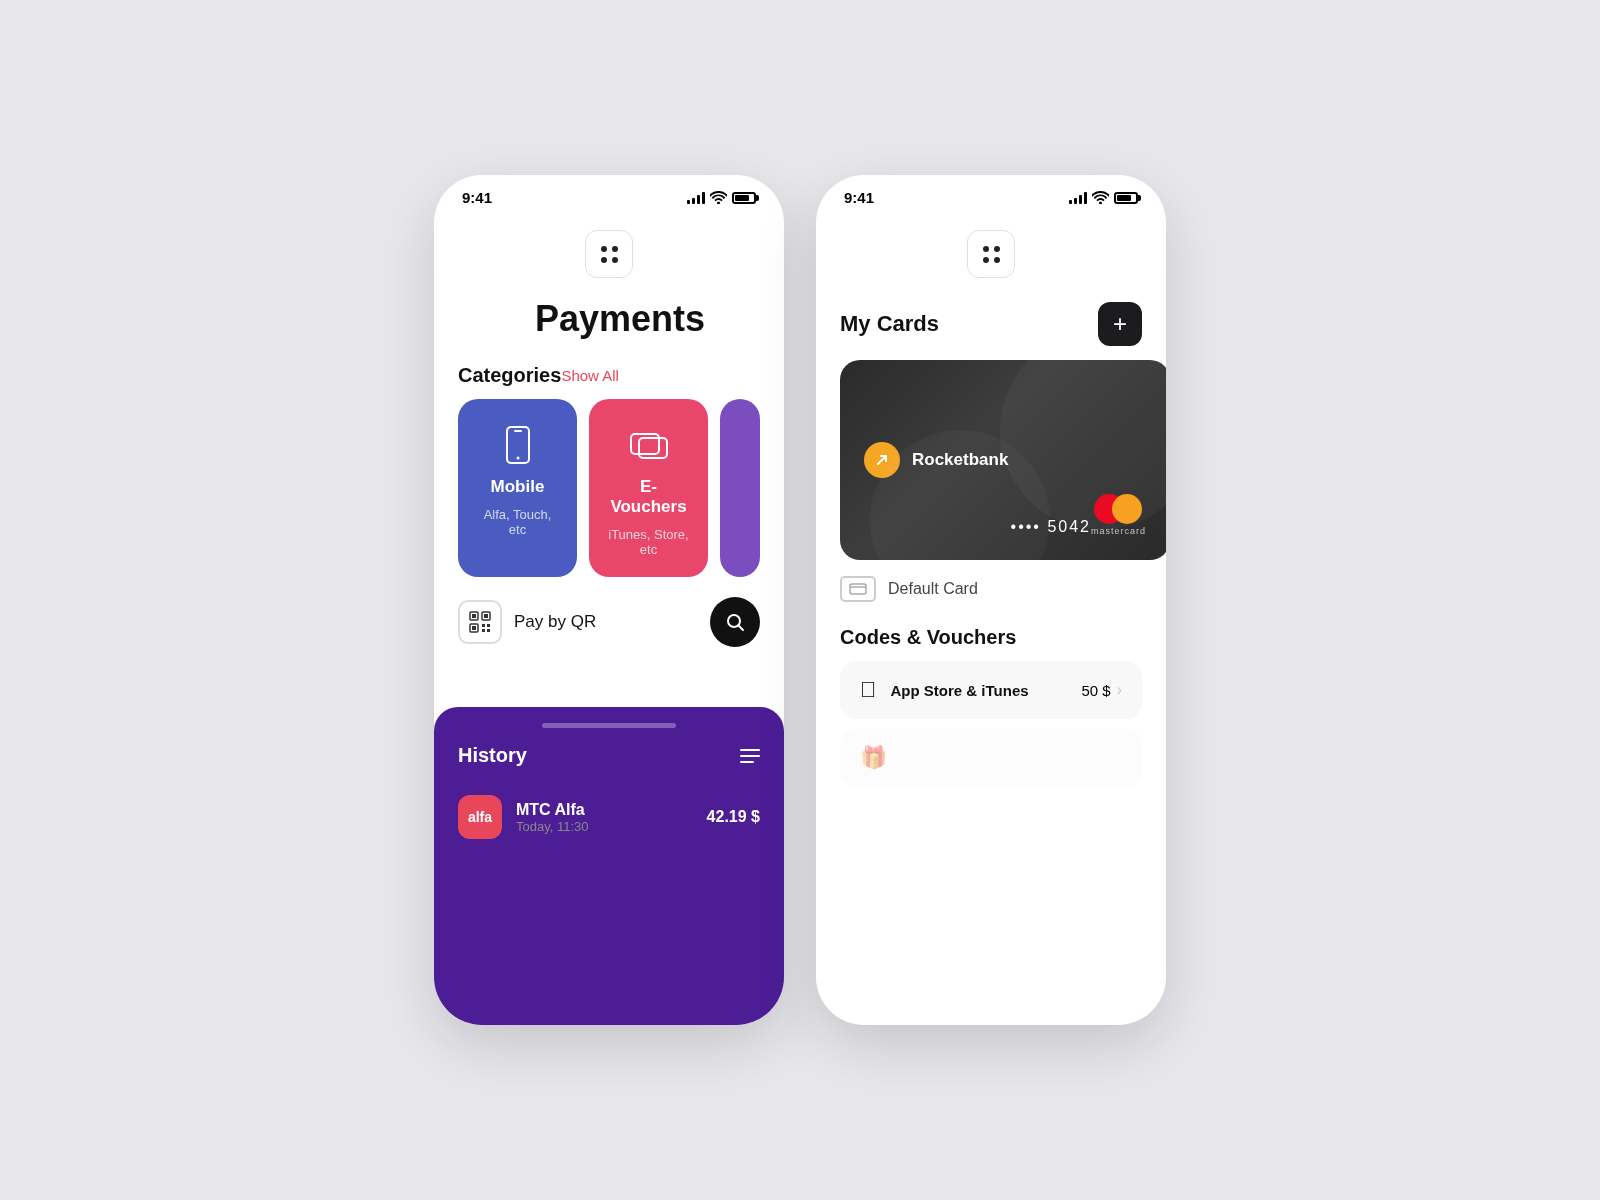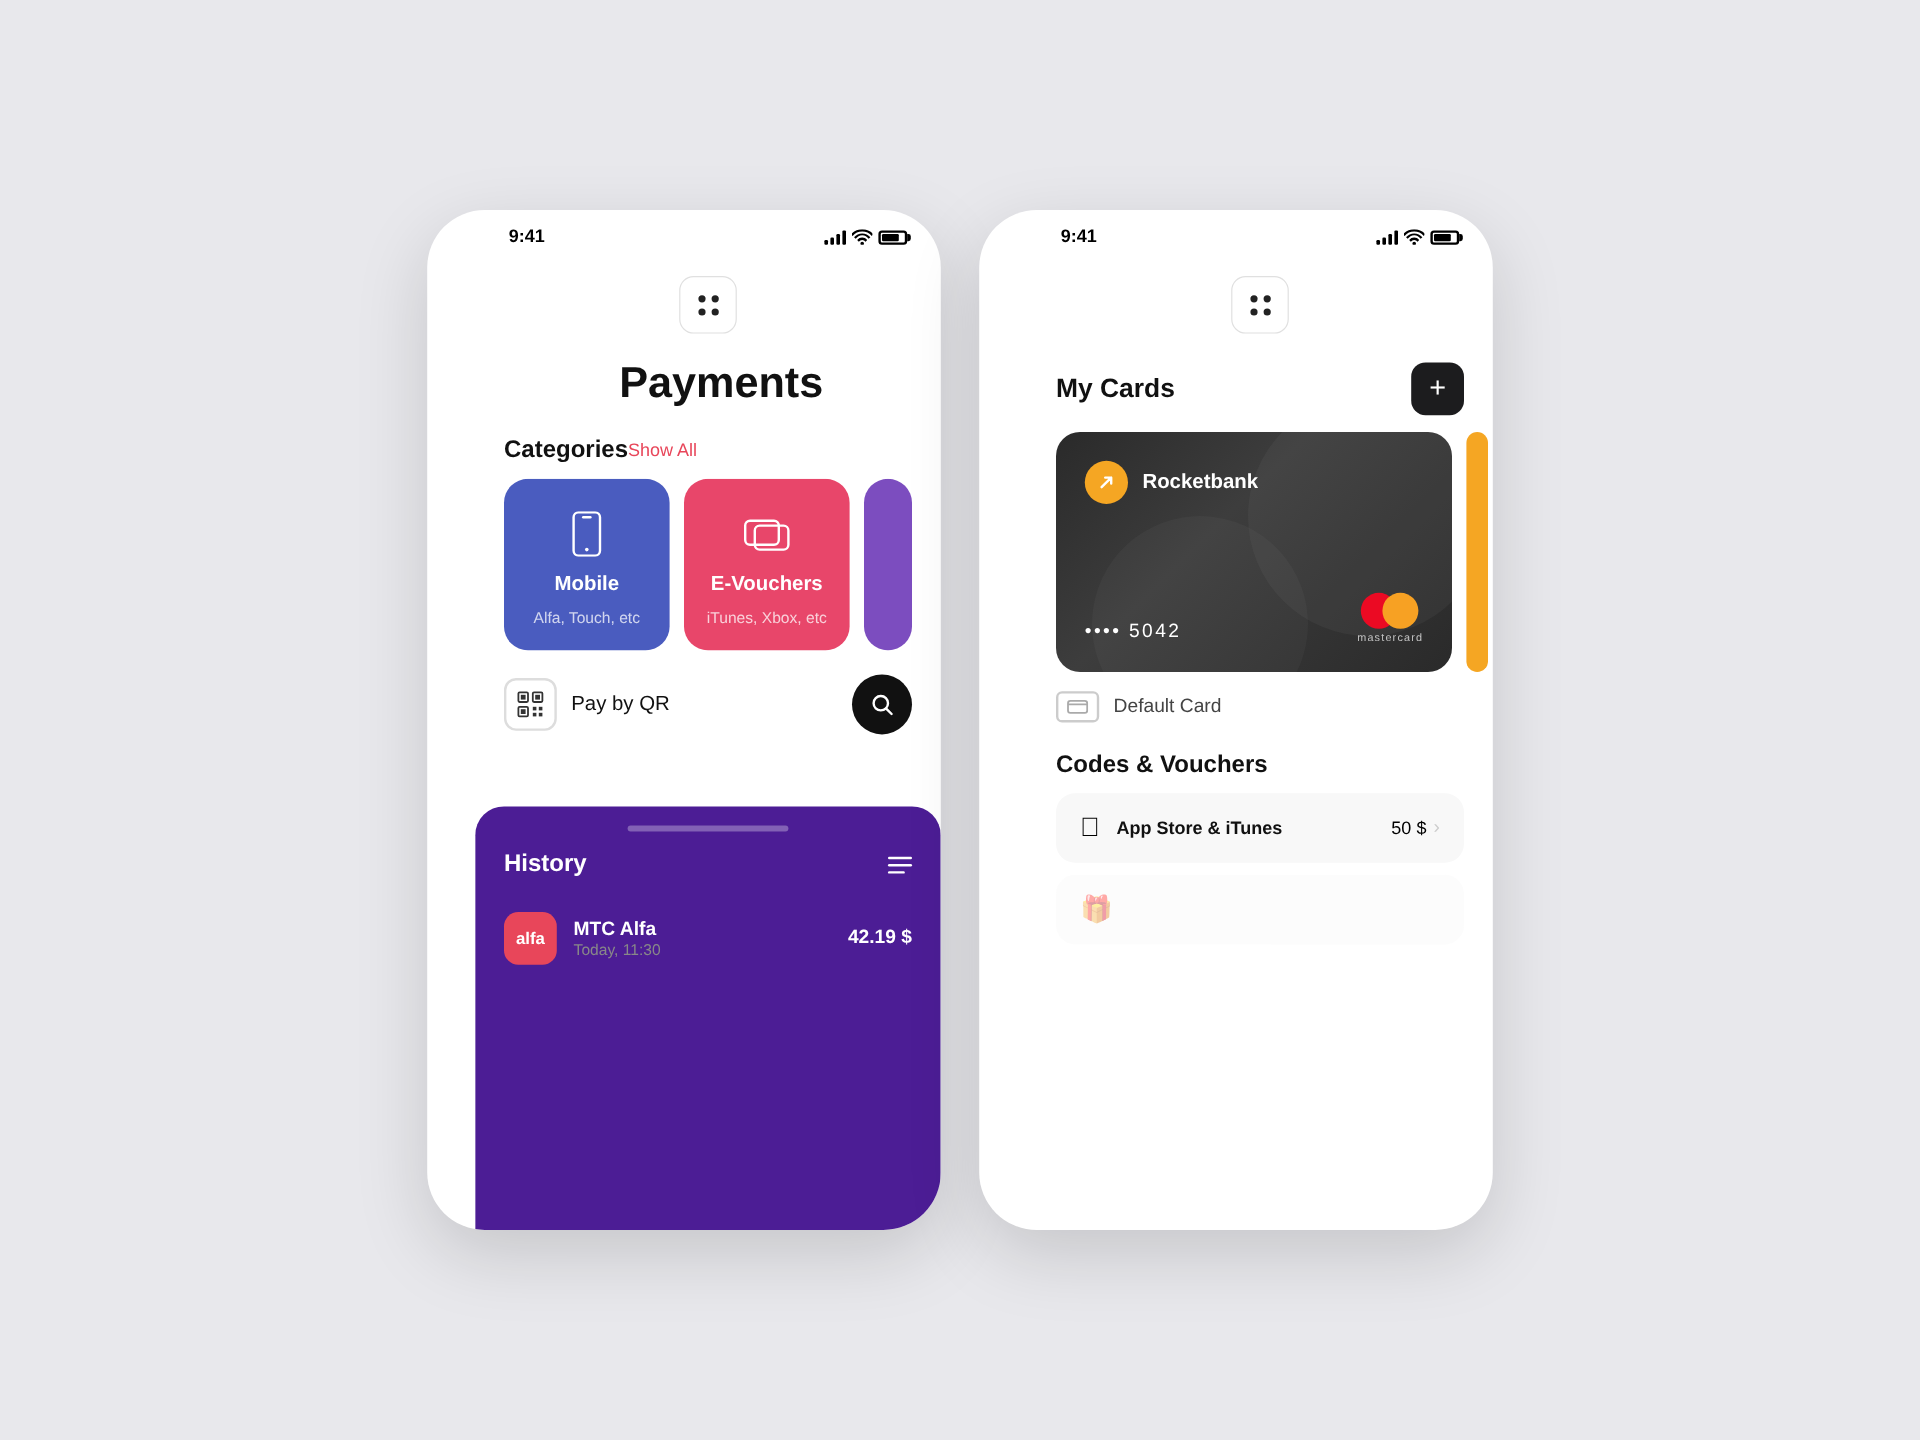--- a/index.html
+++ b/index.html
@@ -9,27 +9,26 @@
       justify-content: center;
       align-items: center;
       min-height: 100vh;
       font-family: -apple-system, BlinkMacSystemFont, 'Segoe UI', sans-serif;
       gap: 32px;
       padding: 40px 20px;
     }
     .phone {
       background: #fff;
       border-radius: 48px;
-      width: 428px;
+      width: 350px;
       min-height: 850px;
       box-shadow: 0 20px 60px rgba(0,0,0,0.15);
       overflow: hidden;
       display: flex;
       flex-direction: column;
-      padding-left: 40px;
     }
     .status-bar {
       display: flex;
       justify-content: space-between;
       align-items: center;
       padding: 14px 28px 8px;
       font-size: 15px;
       font-weight: 600;
     }
     .status-icons {
@@ -334,21 +333,20 @@
     .credit-card {
       flex-shrink: 0;
       width: 330px;
       height: 200px;
       background: linear-gradient(135deg, #2a2a2a 0%, #3d3d3d 40%, #2a2a2a 100%);
       border-radius: 20px;
       padding: 24px;
       position: relative;
       overflow: hidden;
       display: flex;
-      flex-direction: column;
       justify-content: space-between;
     }
     .credit-card::before {
       content: '';
       position: absolute;
       top: -30px;
       right: -30px;
       width: 200px;
       height: 200px;
       background: rgba(255,255,255,0.04);
@@ -552,21 +550,21 @@
       </div>
 
       <div class="category-card cat-evouchers">
         <div class="cat-icon">
           <svg width="40" height="34" viewBox="0 0 40 34" fill="none">
             <rect x="2" y="6" width="28" height="20" rx="4" stroke="white" stroke-width="2"></rect>
             <rect x="10" y="10" width="28" height="20" rx="4" stroke="white" stroke-width="2"></rect>
           </svg>
         </div>
         <span class="cat-label">E-Vouchers</span>
-        <span class="cat-sublabel">iTunes, Xbox, etc</span>
+        <span class="cat-sublabel">iTunes, Store, etc</span>
       </div>
 
       <div class="cat-partial"></div>
     </div>
 
     <div class="qr-row">
       <div class="qr-left">
         <div class="qr-box">
           <svg width="24" height="24" viewBox="0 0 24 24" fill="none">
             <rect x="2" y="2" width="8" height="8" rx="1" stroke="#333" stroke-width="1.5"></rect>

